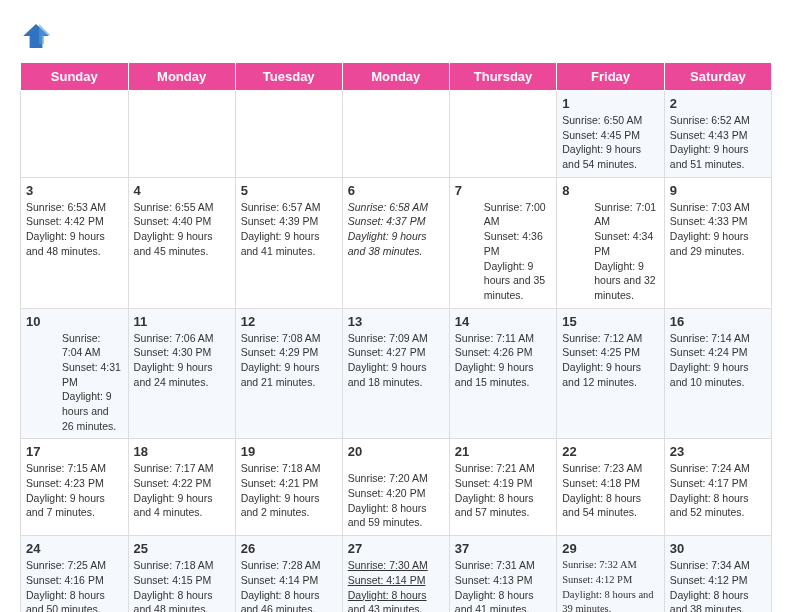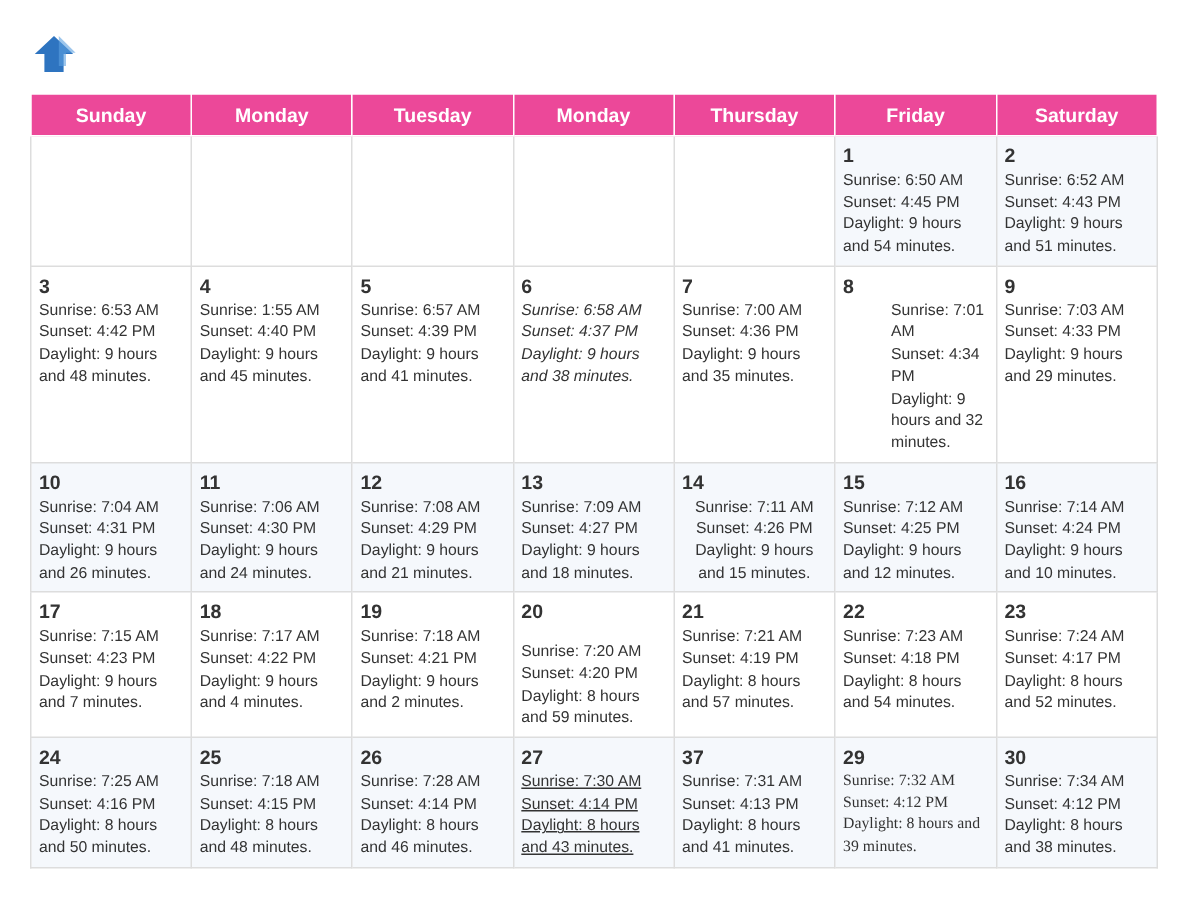--- a/index.html
+++ b/index.html
@@ -150,59 +150,59 @@
       </tr>
       <tr>
         <td>
           <span class="day-number">3</span>
           <div class="day-info" style="white-space: pre-line;">Sunrise: 6:53 AM
 Sunset: 4:42 PM
 Daylight: 9 hours and 48 minutes.</div>
         </td>
         <td>
           <span class="day-number">4</span>
-          <div class="day-info" style="white-space: pre-line;">Sunrise: 1:55 AM
+          <div class="day-info" style="white-space: pre-line;">Sunrise: 6:55 AM
 Sunset: 4:40 PM
 Daylight: 9 hours and 45 minutes.</div>
         </td>
         <td>
           <span class="day-number">5</span>
           <div class="day-info" style="white-space: pre-line;">Sunrise: 6:57 AM
 Sunset: 4:39 PM
 Daylight: 9 hours and 41 minutes.</div>
         </td>
         <td>
           <span class="day-number">6</span>
           <div class="day-info" style="white-space: pre-line; font-style: italic;">Sunrise: 6:58 AM
 Sunset: 4:37 PM
 Daylight: 9 hours and 38 minutes.</div>
         </td>
         <td>
           <span class="day-number">7</span>
-          <div class="day-info" style="white-space: pre-line;">Sunrise: 7:00 AM
+          <div class="day-info" style="white-space: pre-line; margin-left: 29px;">Sunrise: 7:00 AM
 Sunset: 4:36 PM
 Daylight: 9 hours and 35 minutes.</div>
         </td>
         <td>
           <span class="day-number">8</span>
           <div class="day-info" style="white-space: pre-line; margin-left: 32px;">Sunrise: 7:01 AM
 Sunset: 4:34 PM
 Daylight: 9 hours and 32 minutes.</div>
         </td>
         <td>
           <span class="day-number">9</span>
           <div class="day-info" style="white-space: pre-line;">Sunrise: 7:03 AM
 Sunset: 4:33 PM
 Daylight: 9 hours and 29 minutes.</div>
         </td>
       </tr>
       <tr>
         <td>
           <span class="day-number">10</span>
-          <div class="day-info" style="white-space: pre-line;">Sunrise: 7:04 AM
+          <div class="day-info" style="white-space: pre-line; margin-left: 36px;">Sunrise: 7:04 AM
 Sunset: 4:31 PM
 Daylight: 9 hours and 26 minutes.</div>
         </td>
         <td>
           <span class="day-number">11</span>
           <div class="day-info" style="white-space: pre-line;">Sunrise: 7:06 AM
 Sunset: 4:30 PM
 Daylight: 9 hours and 24 minutes.</div>
         </td>
         <td>
@@ -212,21 +212,21 @@
 Daylight: 9 hours and 21 minutes.</div>
         </td>
         <td>
           <span class="day-number">13</span>
           <div class="day-info" style="white-space: pre-line;">Sunrise: 7:09 AM
 Sunset: 4:27 PM
 Daylight: 9 hours and 18 minutes.</div>
         </td>
         <td>
           <span class="day-number">14</span>
-          <div class="day-info" style="white-space: pre-line; text-align: center;">Sunrise: 7:11 AM
+          <div class="day-info" style="white-space: pre-line;">Sunrise: 7:11 AM
 Sunset: 4:26 PM
 Daylight: 9 hours and 15 minutes.</div>
         </td>
         <td>
           <span class="day-number">15</span>
           <div class="day-info" style="white-space: pre-line;">Sunrise: 7:12 AM
 Sunset: 4:25 PM
 Daylight: 9 hours and 12 minutes.</div>
         </td>
         <td>

